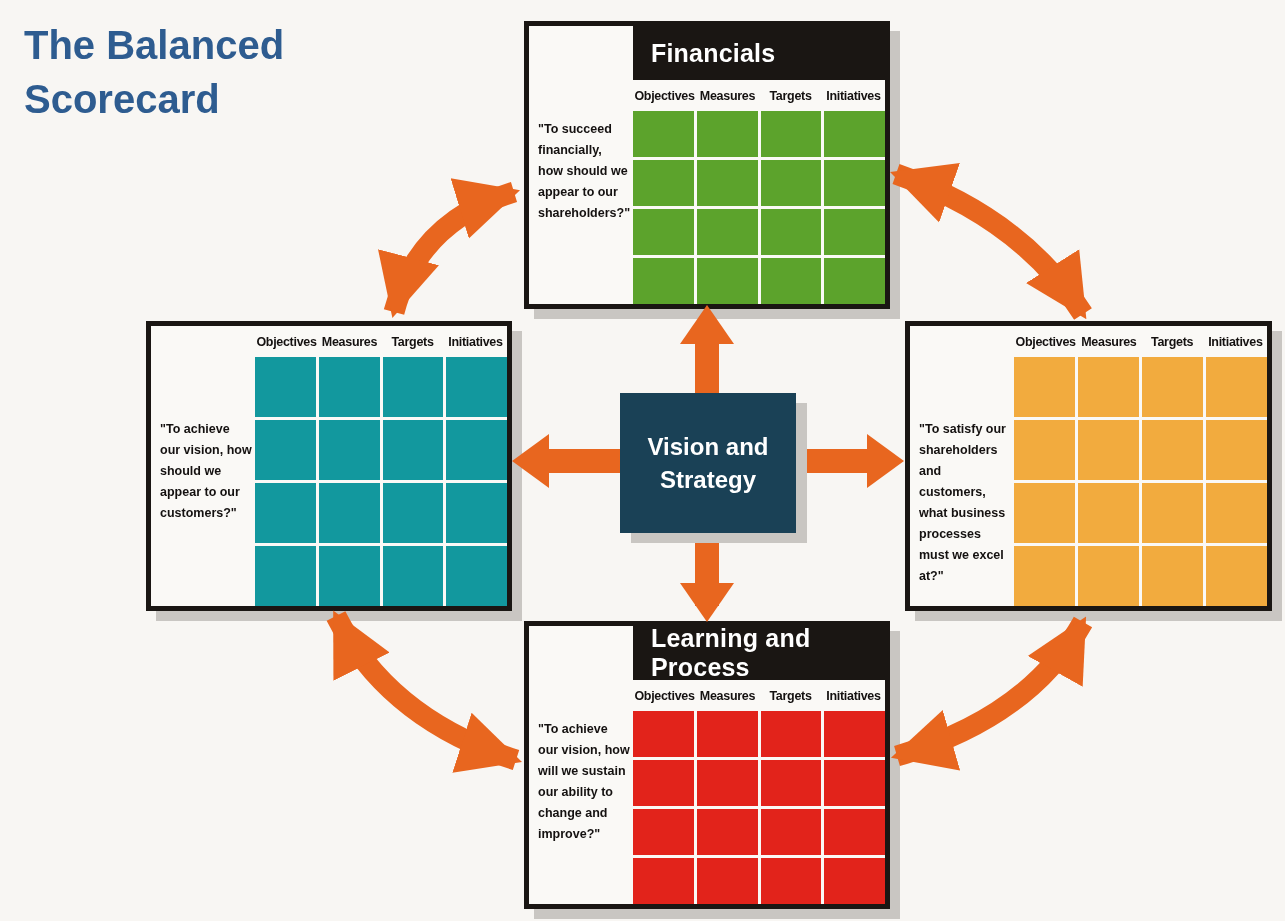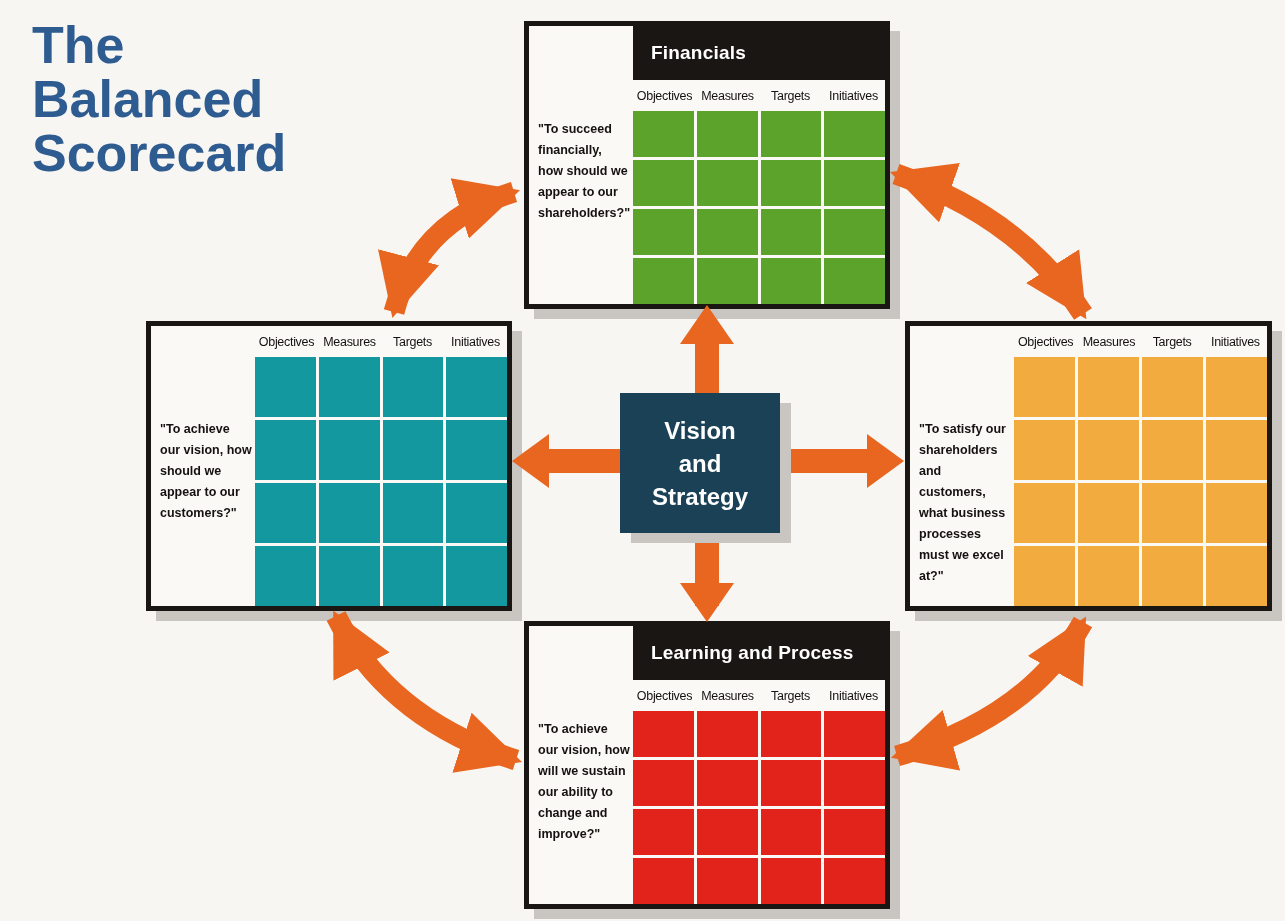--- a/index.html
+++ b/index.html
@@ -4,55 +4,55 @@
 <style>
   html,body{margin:0;padding:0;}
   .canvas{
     position:relative; width:1285px; height:921px; overflow:hidden;
     --arrow:#e8661f; --navy:#1a4156; --title_blue:#2e5c90; --ink:#1a1613;
     --bg:#f8f6f3; --shadow:#c9c6c2; --band_text:#ffffff;
     background:var(--bg);
     font-family:"Liberation Sans", sans-serif;
   }
   .main-title{
-    position:absolute; left:32px; top:18px; width:300px;
-    font-size:52px; line-height:54px; font-weight:bold; color:var(--title_blue);
+    position:absolute; left:24px; top:18px; width:300px;
+    font-size:40px; line-height:54px; font-weight:bold; color:var(--title_blue);
     z-index:1;
   }
   .card{
     position:absolute; z-index:1; display:flex; box-sizing:border-box;
     background:#faf9f6; border:5px solid var(--ink);
     box-shadow:10px 10px 0 var(--shadow);
   }
   .qpanel{
     flex:none; width:104px; box-sizing:border-box;
     padding:93px 3px 0 9px;
     font-size:12.5px; line-height:21px; font-weight:bold; color:#141110;
   }
   .tablearea{flex:1; display:flex; flex-direction:column; min-width:0;}
   .band{
     height:54px; flex:none; background:var(--ink); color:var(--band_text);
-    font-size:19px; font-weight:bold; display:flex; align-items:center;
+    font-size:25px; font-weight:bold; display:flex; align-items:center;
     padding-left:18px; letter-spacing:0.2px;
   }
   .cols{
     height:31px; flex:none; display:grid; grid-template-columns:repeat(4,1fr);
     align-items:center; text-align:center;
-    font-size:12.5px; font-weight:normal; letter-spacing:-0.3px; color:#141110;
+    font-size:12.5px; font-weight:bold; letter-spacing:-0.3px; color:#141110;
   }
   .grid{
     flex:1; display:grid; grid-template-columns:repeat(4,1fr);
     grid-template-rows:repeat(4,1fr); gap:3px; margin:0;
   }
   .grid .cell{background:var(--cell,#999);}
   .arrows{position:absolute; left:0; top:0; z-index:2; pointer-events:none;}
   .curve{stroke:var(--arrow); stroke-width:21; fill:none;}
   .arrow-fill{fill:var(--arrow);}
   .center-box{
-    position:absolute; left:620px; top:393px; width:160px; height:140px;
+    position:absolute; left:620px; top:393px; width:176px; height:140px;
     box-sizing:border-box; padding:0 22px; z-index:3;
     background:var(--navy); box-shadow:11px 10px 0 var(--shadow);
     color:#fff; font-size:24px; line-height:33px; font-weight:bold;
     display:flex; align-items:center; justify-content:center; text-align:center;
   }
 </style>
 </head>
 <body>
 
 <div class="canvas" style="--arrow: #e8661f; --navy: #1a4156; --title_blue: #2e5c90; --ink: #1a1613; --bg: #f8f6f3; --shadow: #c9c6c2; --band_text: #ffffff;">

